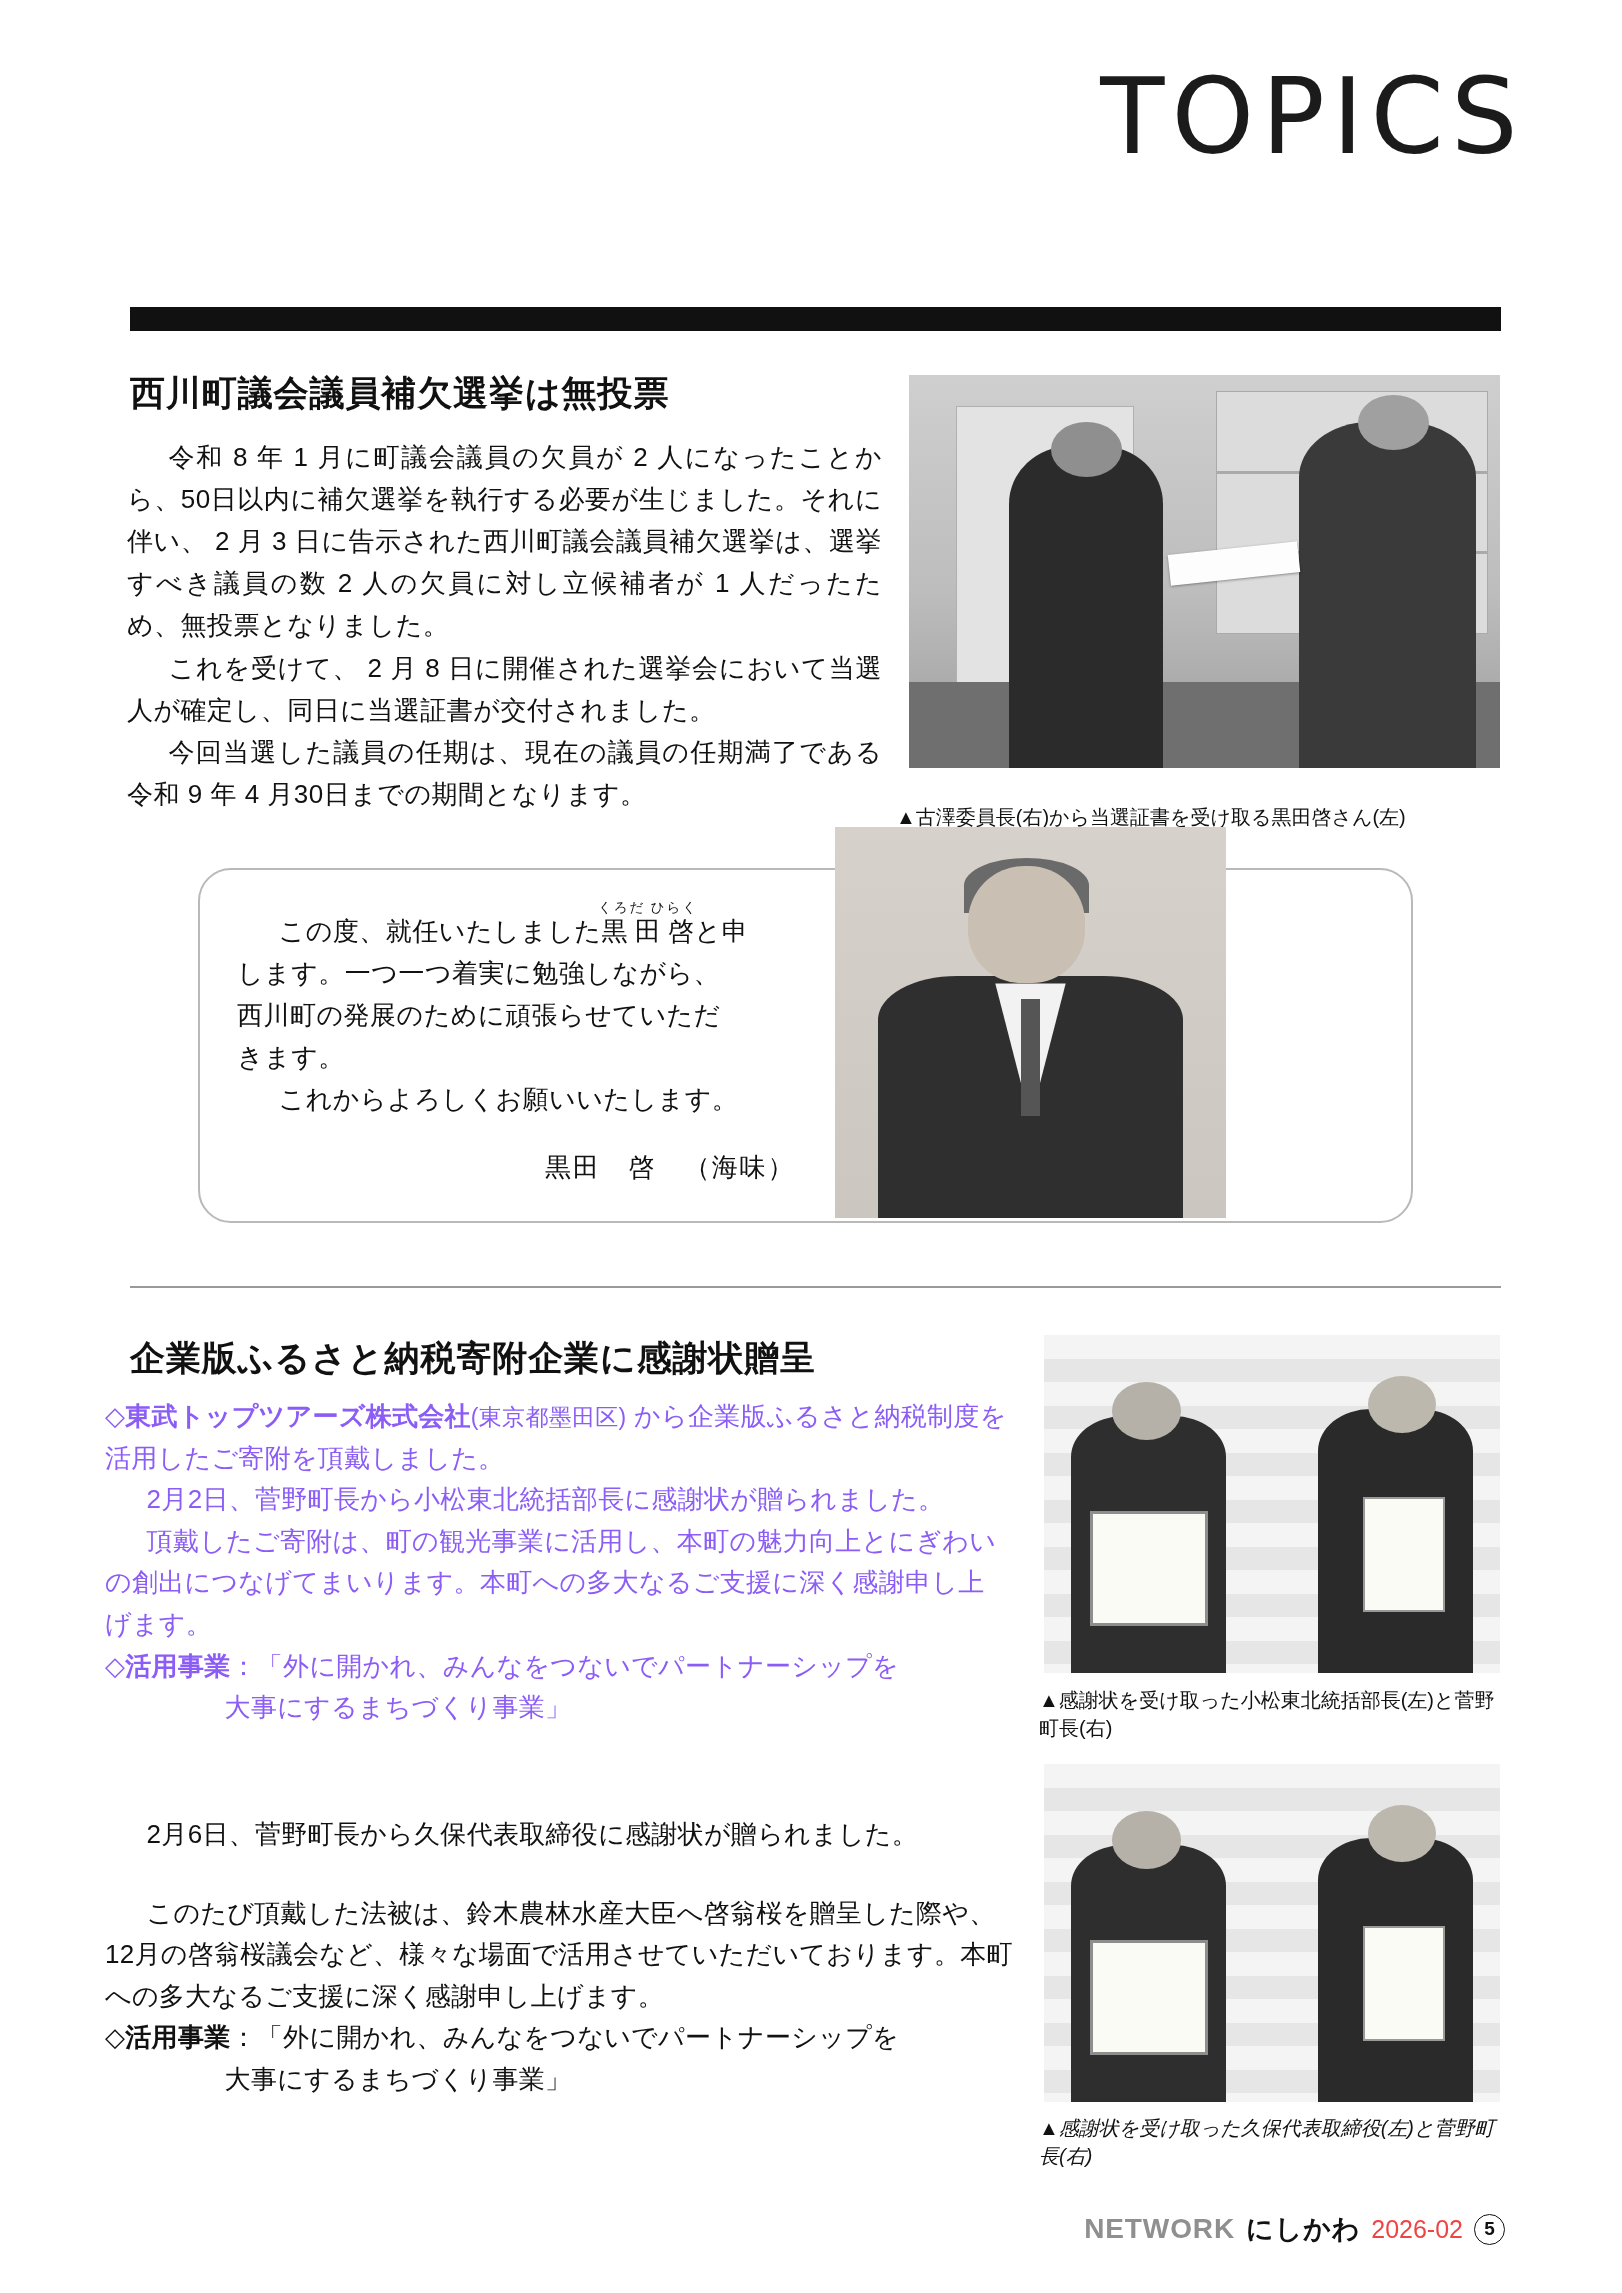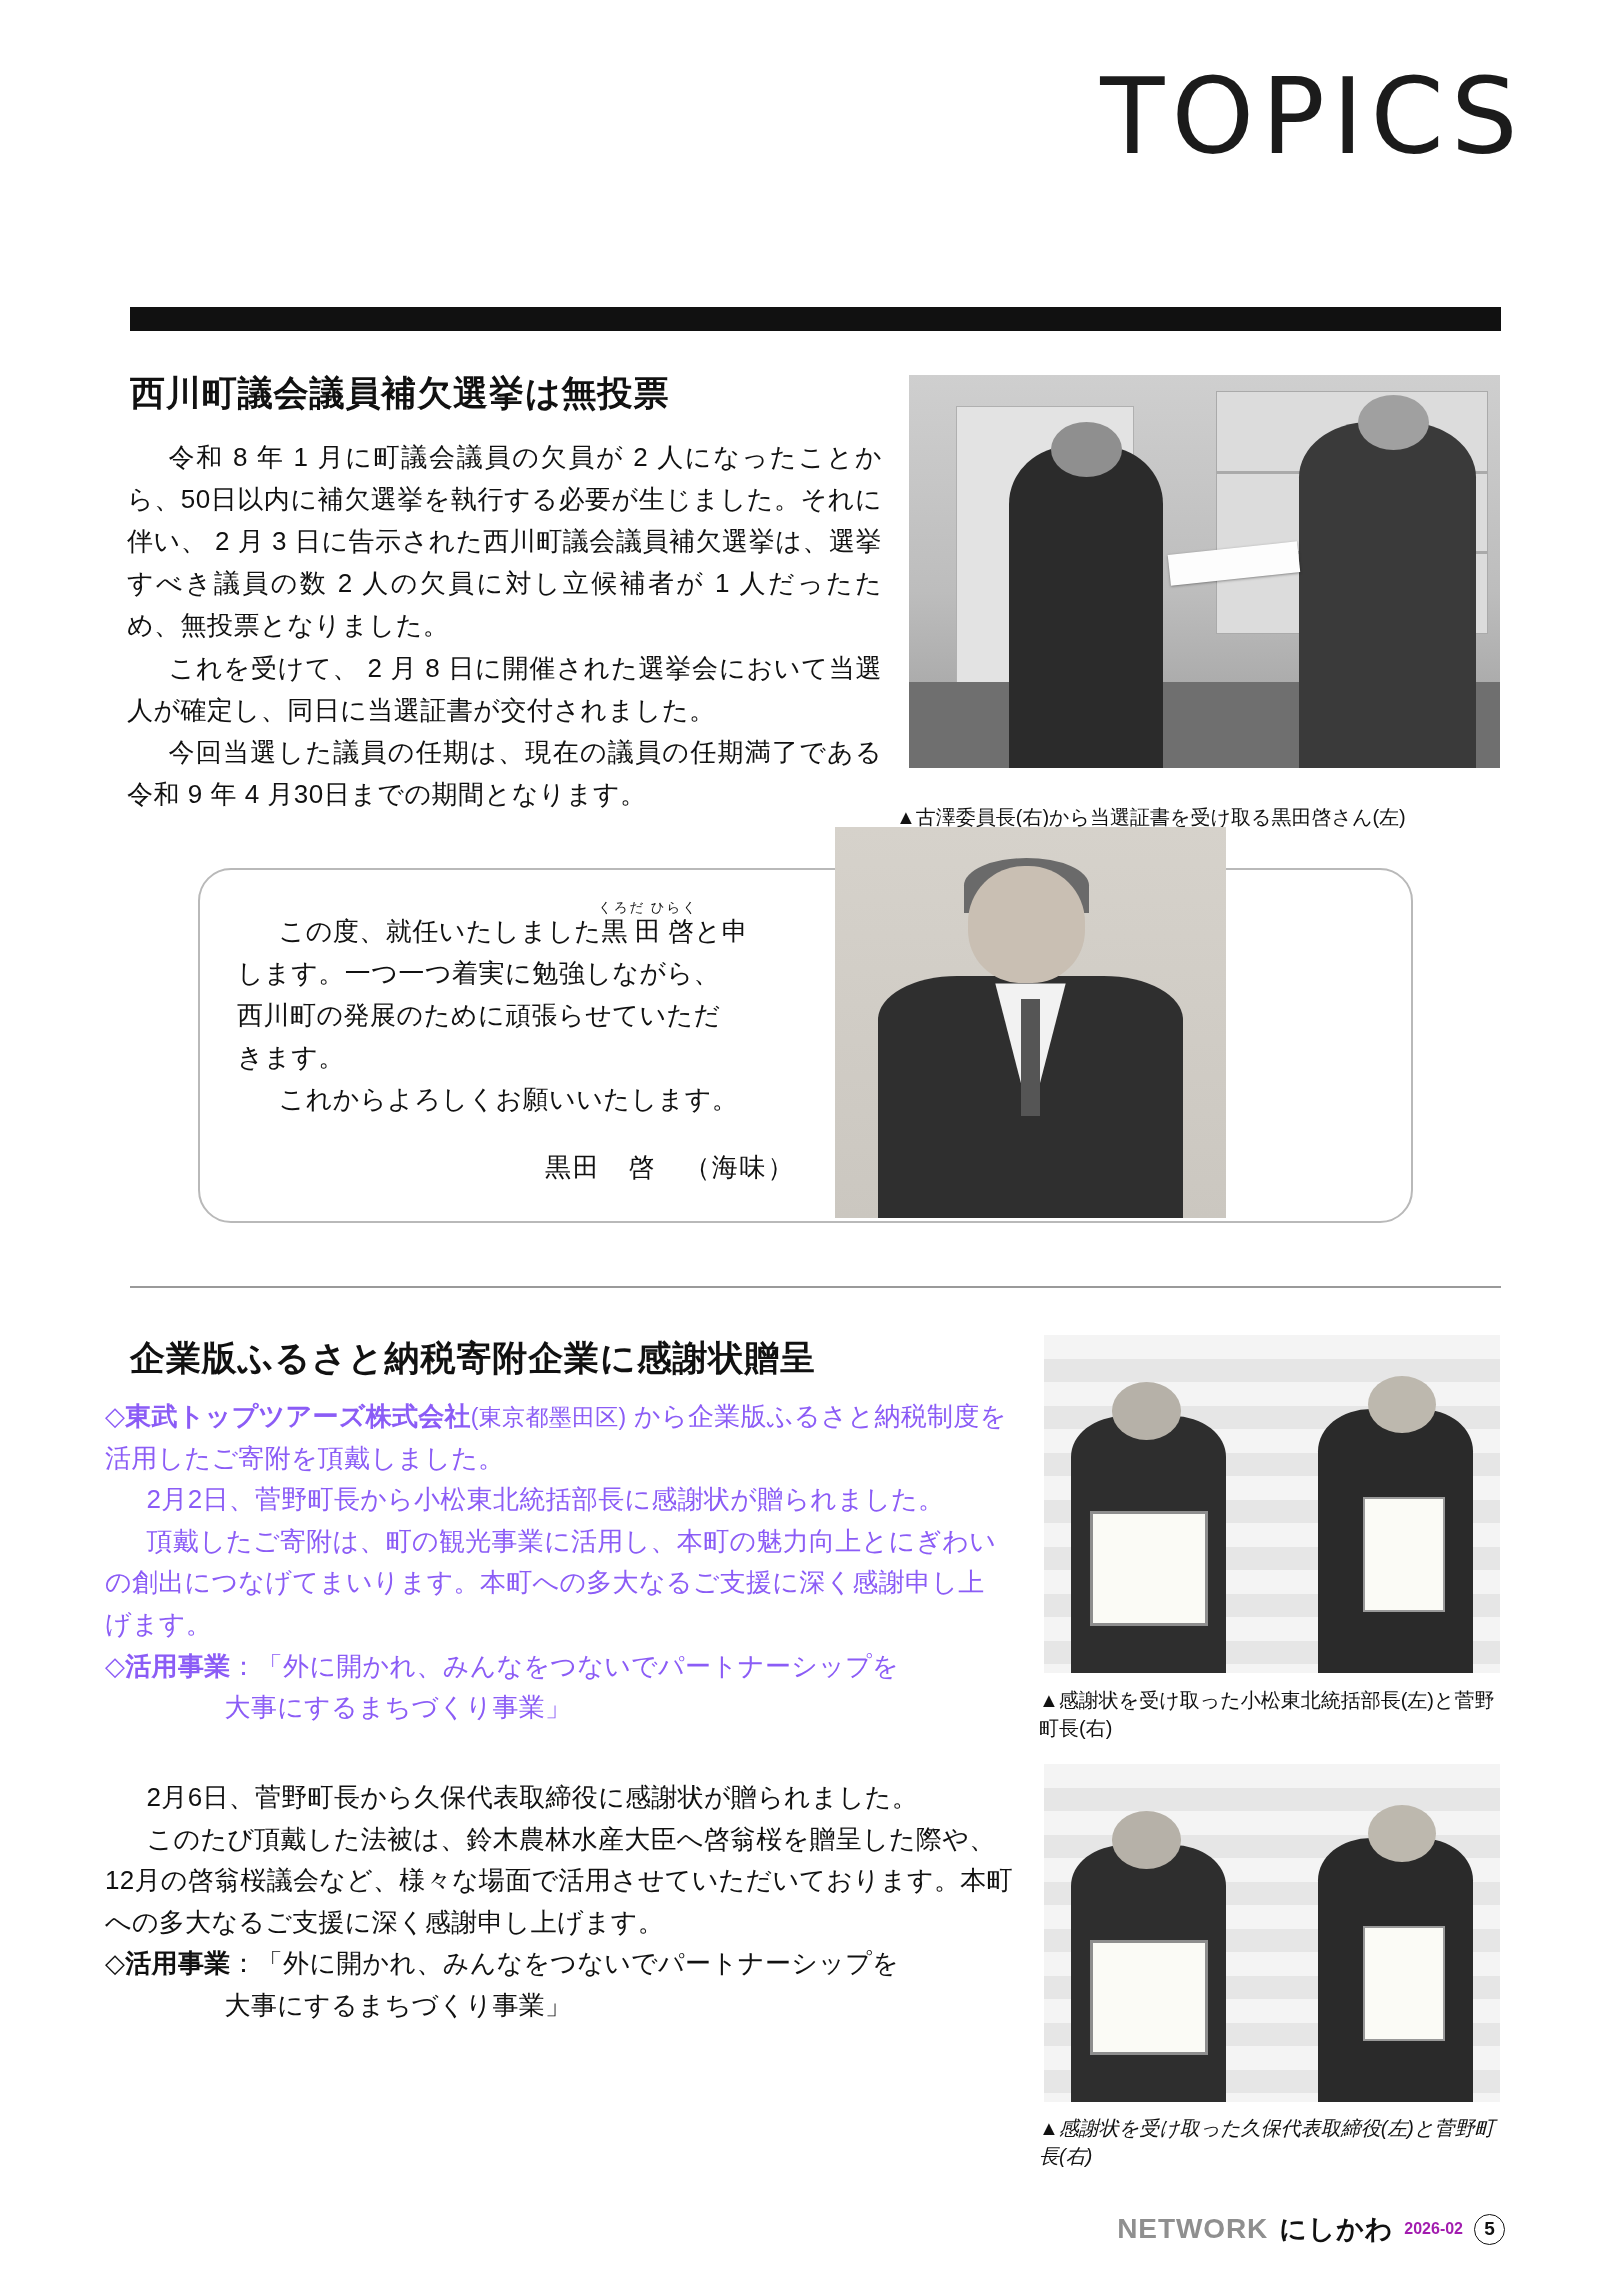--- a/index.html
+++ b/index.html
@@ -182,21 +182,21 @@
     position: absolute;
     left: 105px;
     top: 1777px;
     width: 909px;
     font-size: 26px;
     line-height: 1.6;
     letter-spacing: 0.3px;
     color: #111;
   }
   .sec2-body2 p { margin: 0; }
-  .sec2-body2 p.ind { text-indent: 1.6em; }
+  .sec2-body2 p.ind { text-indent: 1.6em; margin-top: 37px; }
   .sec2-body2 b { font-weight: 700; }
 
   #photo3 { left: 1044px; top: 1335px; width: 456px; height: 338px; }
   #cap3 { left: 1039px; top: 1686px; width: 473px; }
 
   #photo4 { left: 1044px; top: 1764px; width: 456px; height: 338px; }
   #cap4 { left: 1039px; top: 2114px; width: 473px; font-style: italic; }
 
   
   .footer {
@@ -213,24 +213,23 @@
     color: #8f8f8f;
     letter-spacing: 0.9px;
   }
   .footer .fname {
     font-size: 27px;
     font-weight: 700;
     color: #111;
     letter-spacing: 0.9px;
   }
   .footer .fdate {
-    font-size: 16px;
-    color: #a21caf;
+    font-size: 25px;
+    color: #ef4444;
     letter-spacing: 0px;
-    font-weight: bold;
   }
   .pagenum {
     width: 31px; height: 31px;
     border: 1.8px solid #111;
     border-radius: 50%;
     font-size: 19px;
     display: flex; align-items: center; justify-content: center;
     font-weight: 700;
   }
 

